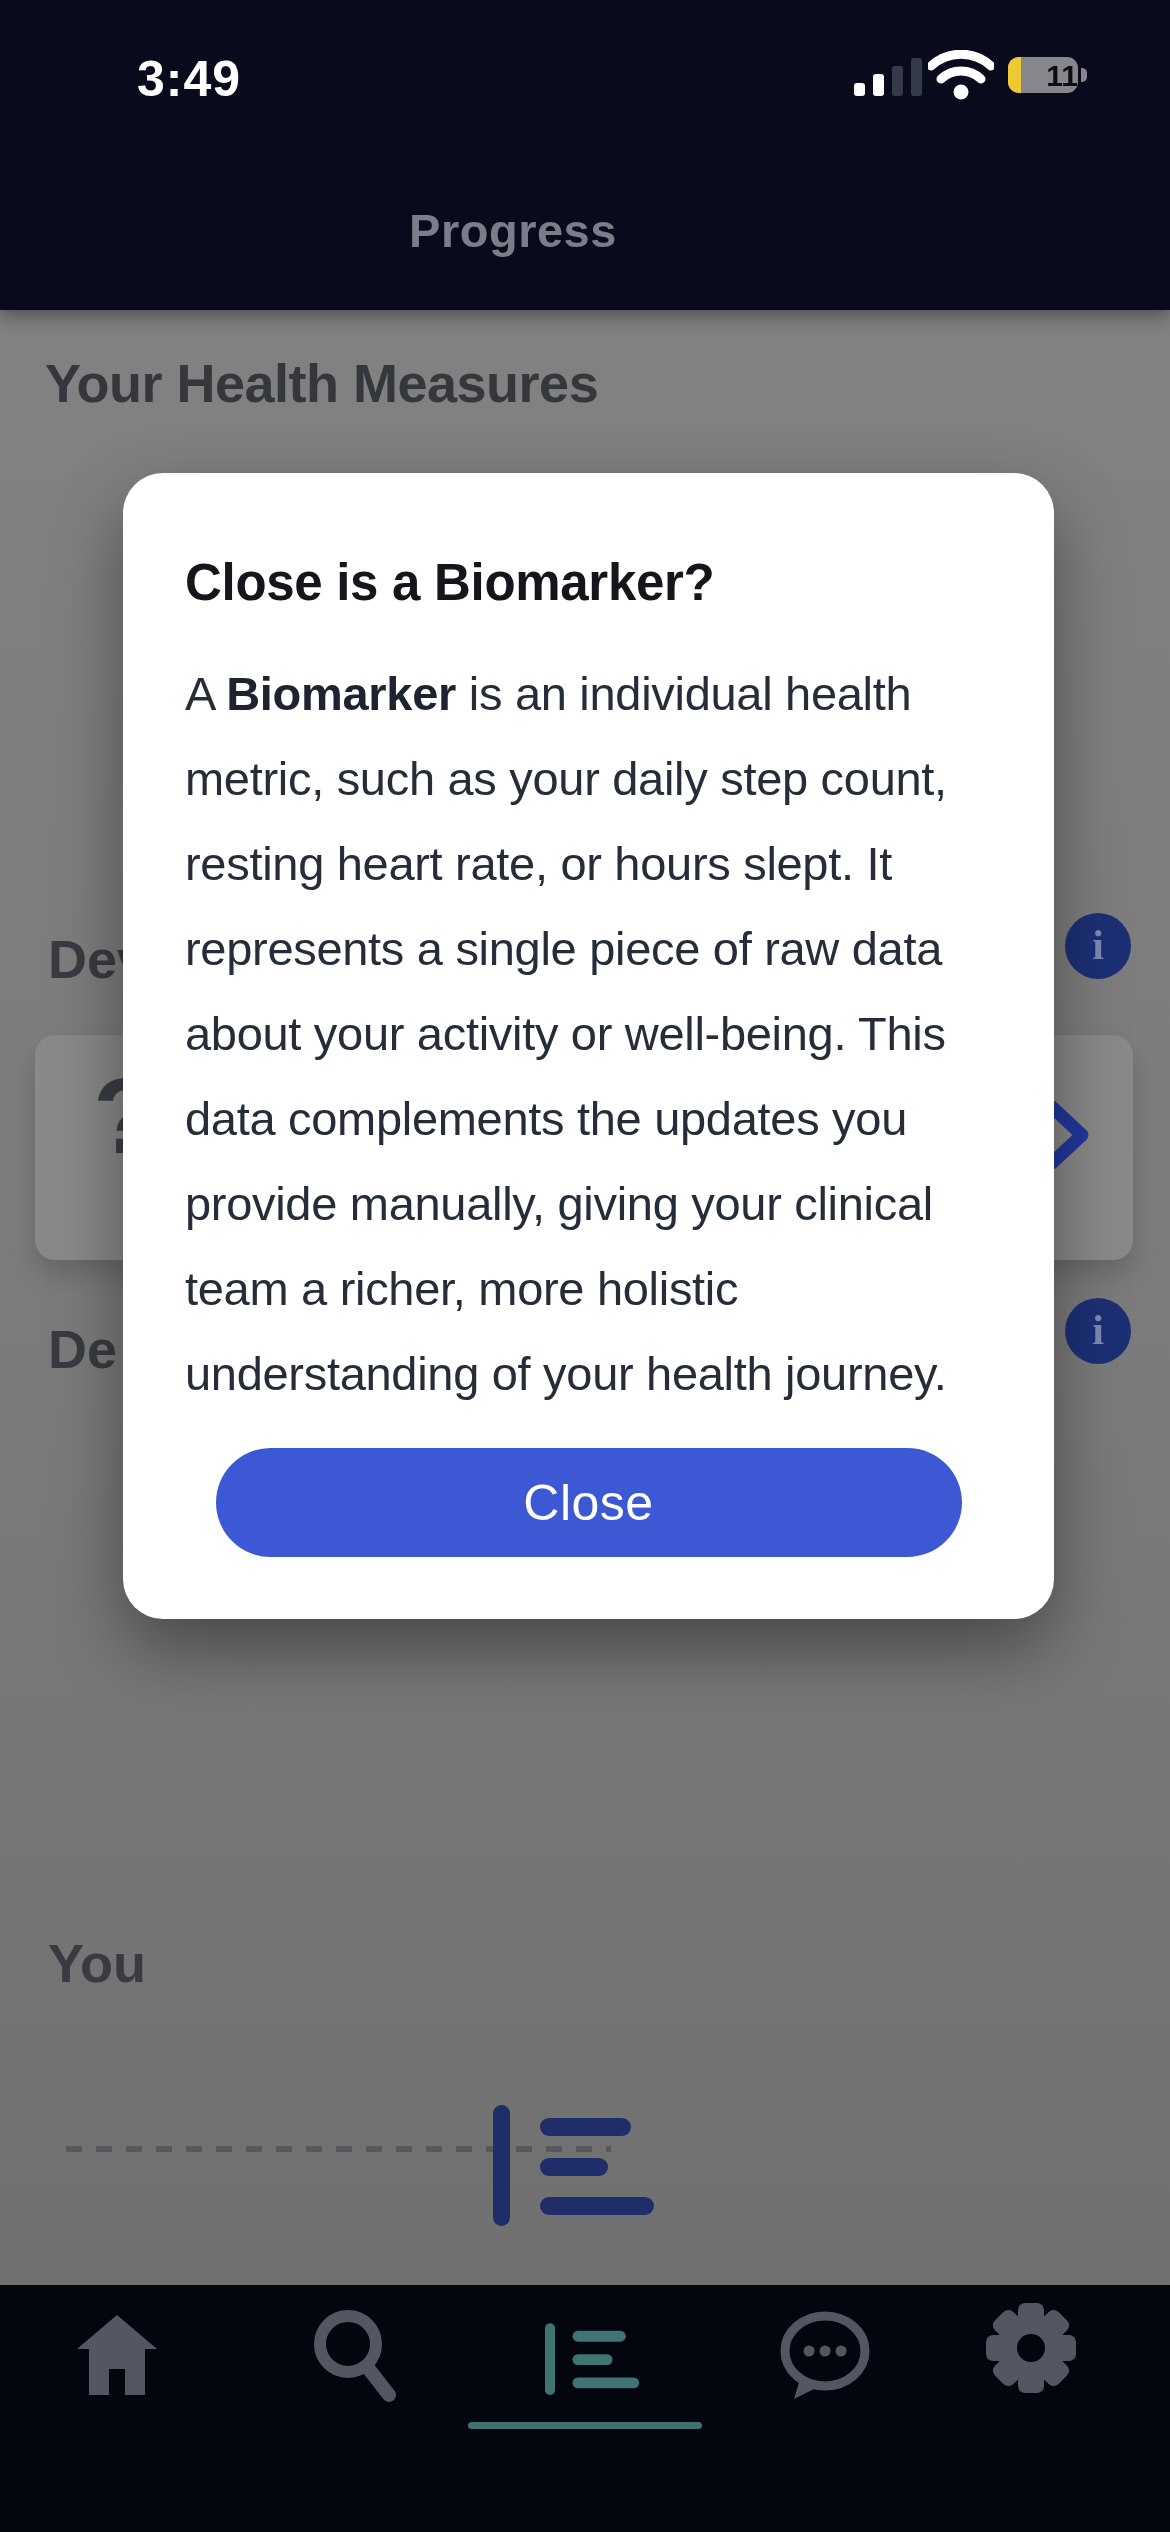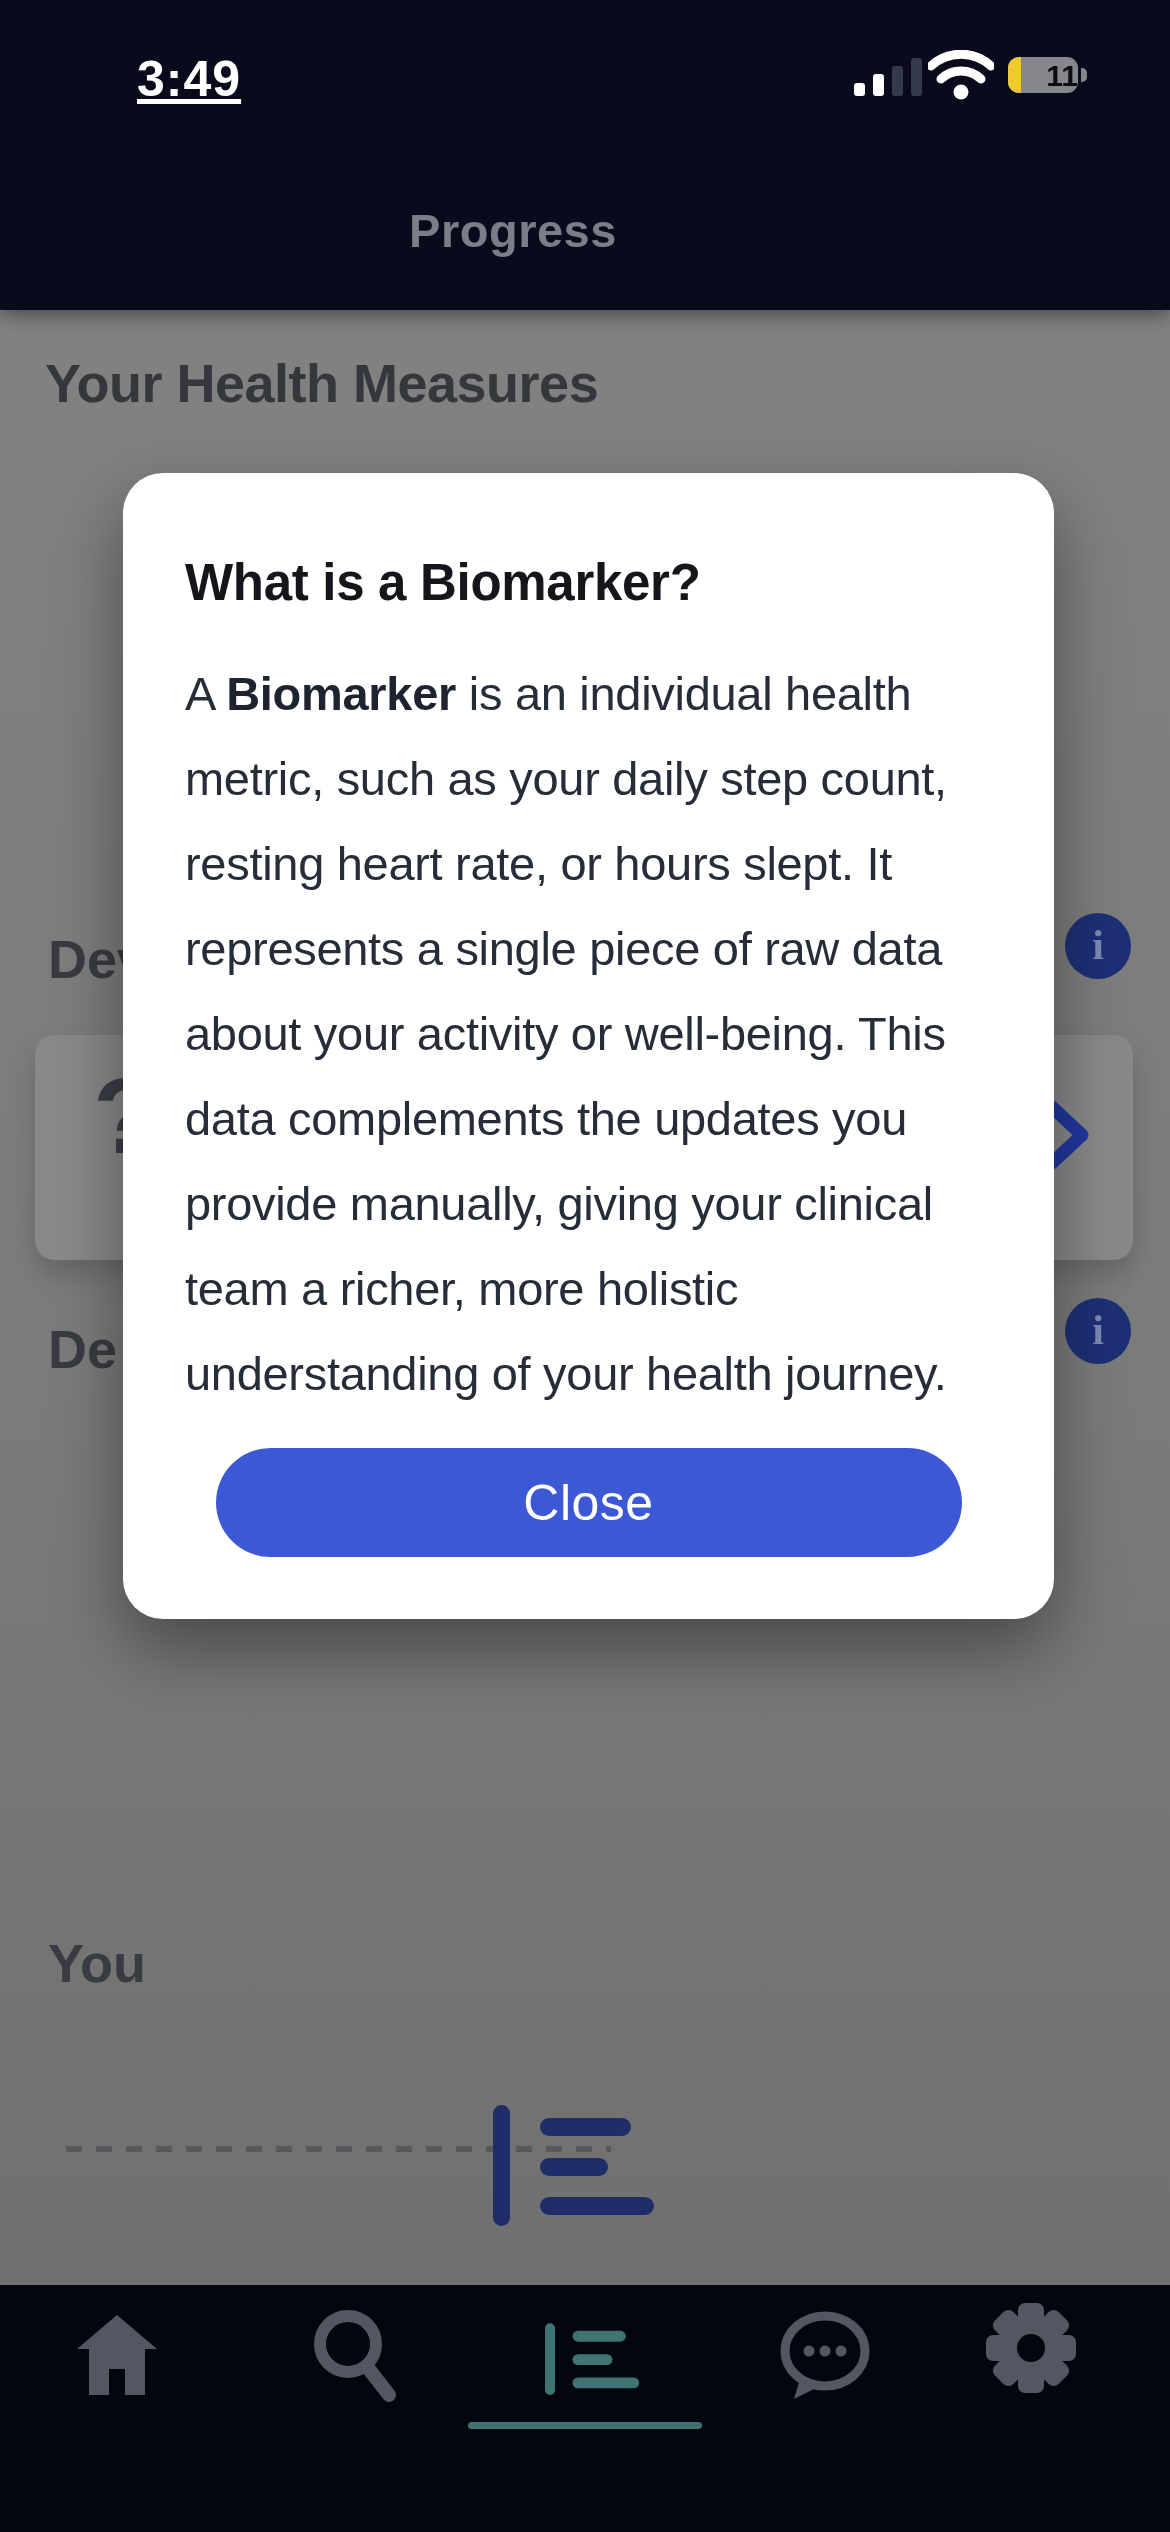--- a/index.html
+++ b/index.html
@@ -8,21 +8,21 @@
     font-family:"Liberation Sans", sans-serif;
     background:linear-gradient(#838383 0%, #7b7b7b 55%, #6d6d6d 100%);
   }
   
   .header{
     position:absolute;left:0;top:0;width:1170px;height:310px;
     background:#090b1c;box-shadow:0 4px 18px rgba(0,0,0,.45);
   }
   .time{
     position:absolute;left:137px;top:50px;
-    color:#ffffff;font-size:50px;font-weight:bold;letter-spacing:1px;text-decoration:underline;
+    color:#ffffff;font-size:50px;font-weight:bold;letter-spacing:1px;
   }
   .signal{position:absolute;left:854px;top:56px;width:70px;height:40px;}
   .signal i{position:absolute;bottom:0;width:11px;border-radius:3px;display:block;}
   .signal i:nth-child(1){left:0;height:13px;background:#ffffff;}
   .signal i:nth-child(2){left:19px;height:22px;background:#ffffff;}
   .signal i:nth-child(3){left:38px;height:30px;background:#343a4b;}
   .signal i:nth-child(4){left:57px;height:38px;background:#343a4b;}
   .wifi{position:absolute;left:928px;top:50px;}
   .battery{
     position:absolute;left:1008px;top:57px;width:70px;height:36px;border-radius:11px;
@@ -190,18 +190,18 @@
         <div class="tooth t2"></div>
         <div class="tooth t3"></div>
         <div class="tooth t4"></div>
       <div class="body"></div>
         <div class="hole"></div>
     </div>
     <div class="tab-underline"></div>
   </div>
 
   <div class="modal">
-    <h1>What is a Biomarker?</h1>
+    <h1>Close is a Biomarker?</h1>
     <p><span>A </span><span class="bold">Biomarker</span><span> is an individual health metric, such as your daily step count, resting heart rate, or hours slept. It represents a single piece of raw data about your activity or well-being. This data complements the updates you provide manually, giving your clinical team a richer, more holistic understanding of your health journey.</span></p>
     <button class="close-btn">Close</button>
   </div>
 
 </div>
 
 </body></html>

